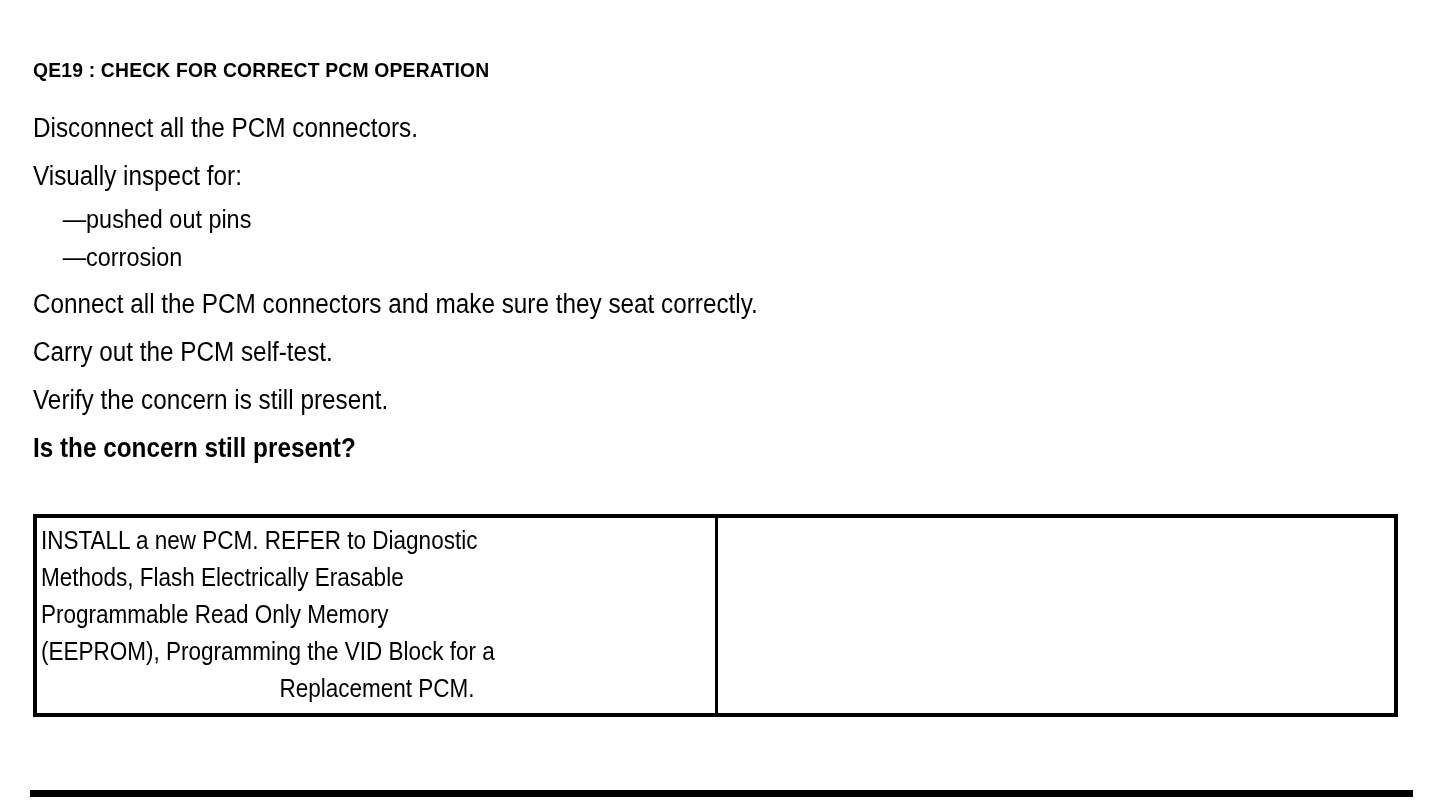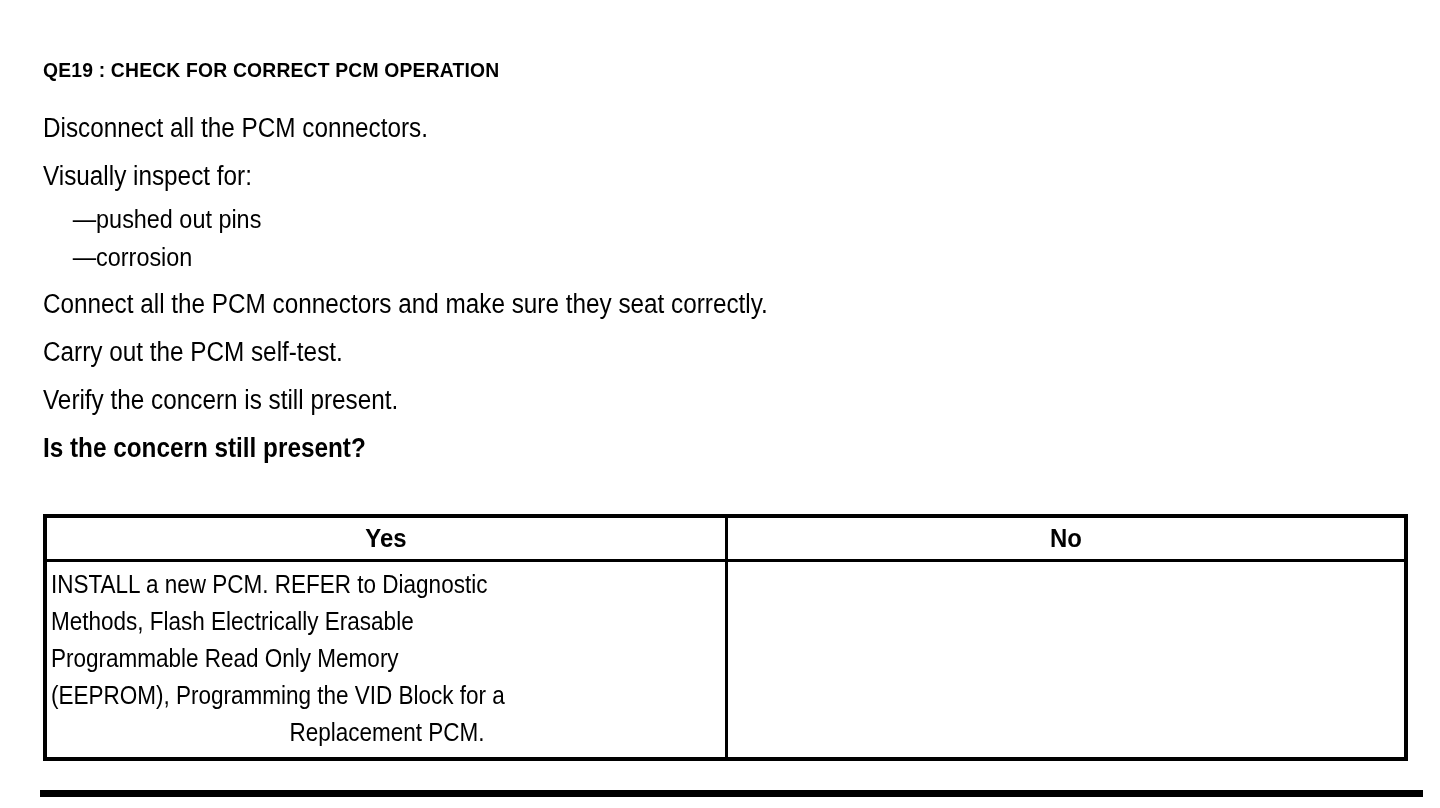--- a/index.html
+++ b/index.html
@@ -12,21 +12,21 @@
     height: 808px;
     position: relative;
     overflow: hidden;
     font-family: "Liberation Sans", "DejaVu Sans", sans-serif;
     color: #000000;
     -webkit-font-smoothing: none;
   }
 
   .page {
     position: absolute;
-    left: 18px;
+    left: 8px;
     top: 0;
     width: 1192px;
     height: 808px;
   }
 
   
   .section-heading {
     position: absolute;
     left: 25px;
     top: 58px;
@@ -151,28 +151,20 @@
     <div class="dash-line">—corrosion</div>
     <div class="gap-sm"></div>
     <div class="step-line">Connect all the PCM connectors and make sure they seat correctly.</div>
     <div class="step-line">Carry out the PCM self-test.</div>
     <div class="step-line">Verify the concern is still present.</div>
     <div class="step-line bold">Is the concern still present?</div>
   </div>
 
   <div class="decision-table">
 
-    <div class="dt-row dt-header">
-      <div class="dt-cell dt-cell-left">
-        <div class="dt-head-text">Yes</div>
-      </div>
-      <div class="dt-cell dt-cell-right">
-        <div class="dt-head-text">No</div>
-      </div>
-    </div>
 
     <div class="dt-row">
       <div class="dt-cell dt-cell-left">
         <div class="dt-body-left">
           <div class="dt-line">INSTALL a new PCM. REFER to Diagnostic</div>
           <div class="dt-line">Methods, Flash Electrically Erasable</div>
           <div class="dt-line">Programmable Read Only Memory</div>
           <div class="dt-line">(EEPROM), Programming the VID Block for a</div>
           <div class="dt-line center">Replacement PCM.</div>
         </div>

